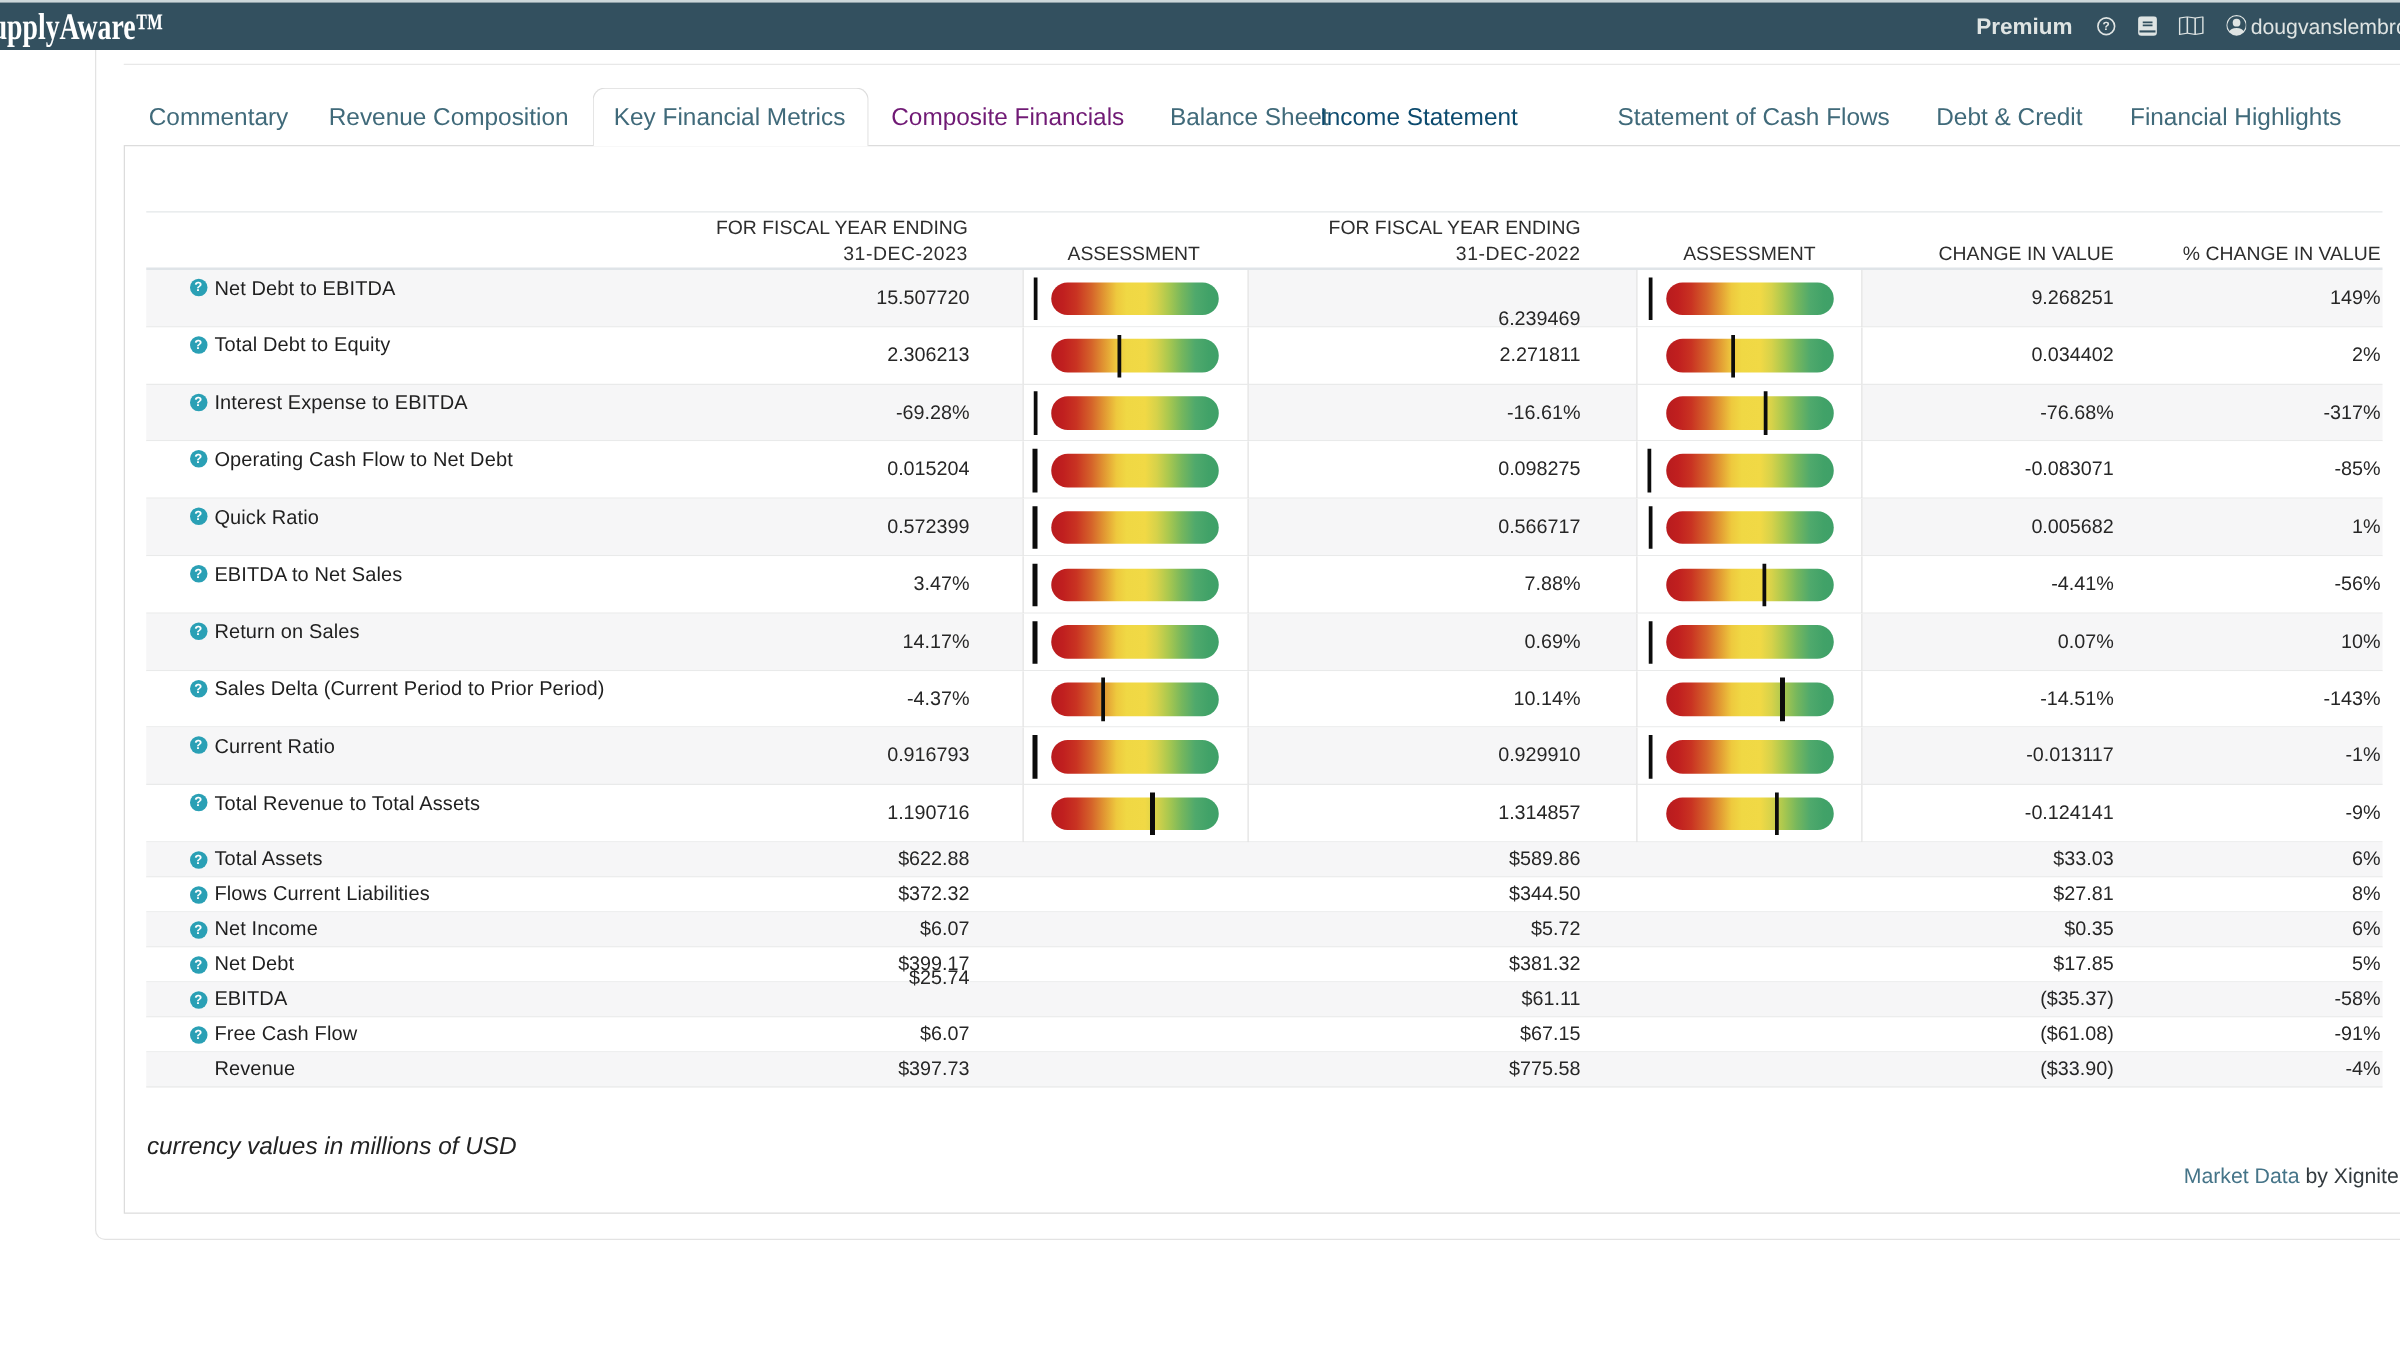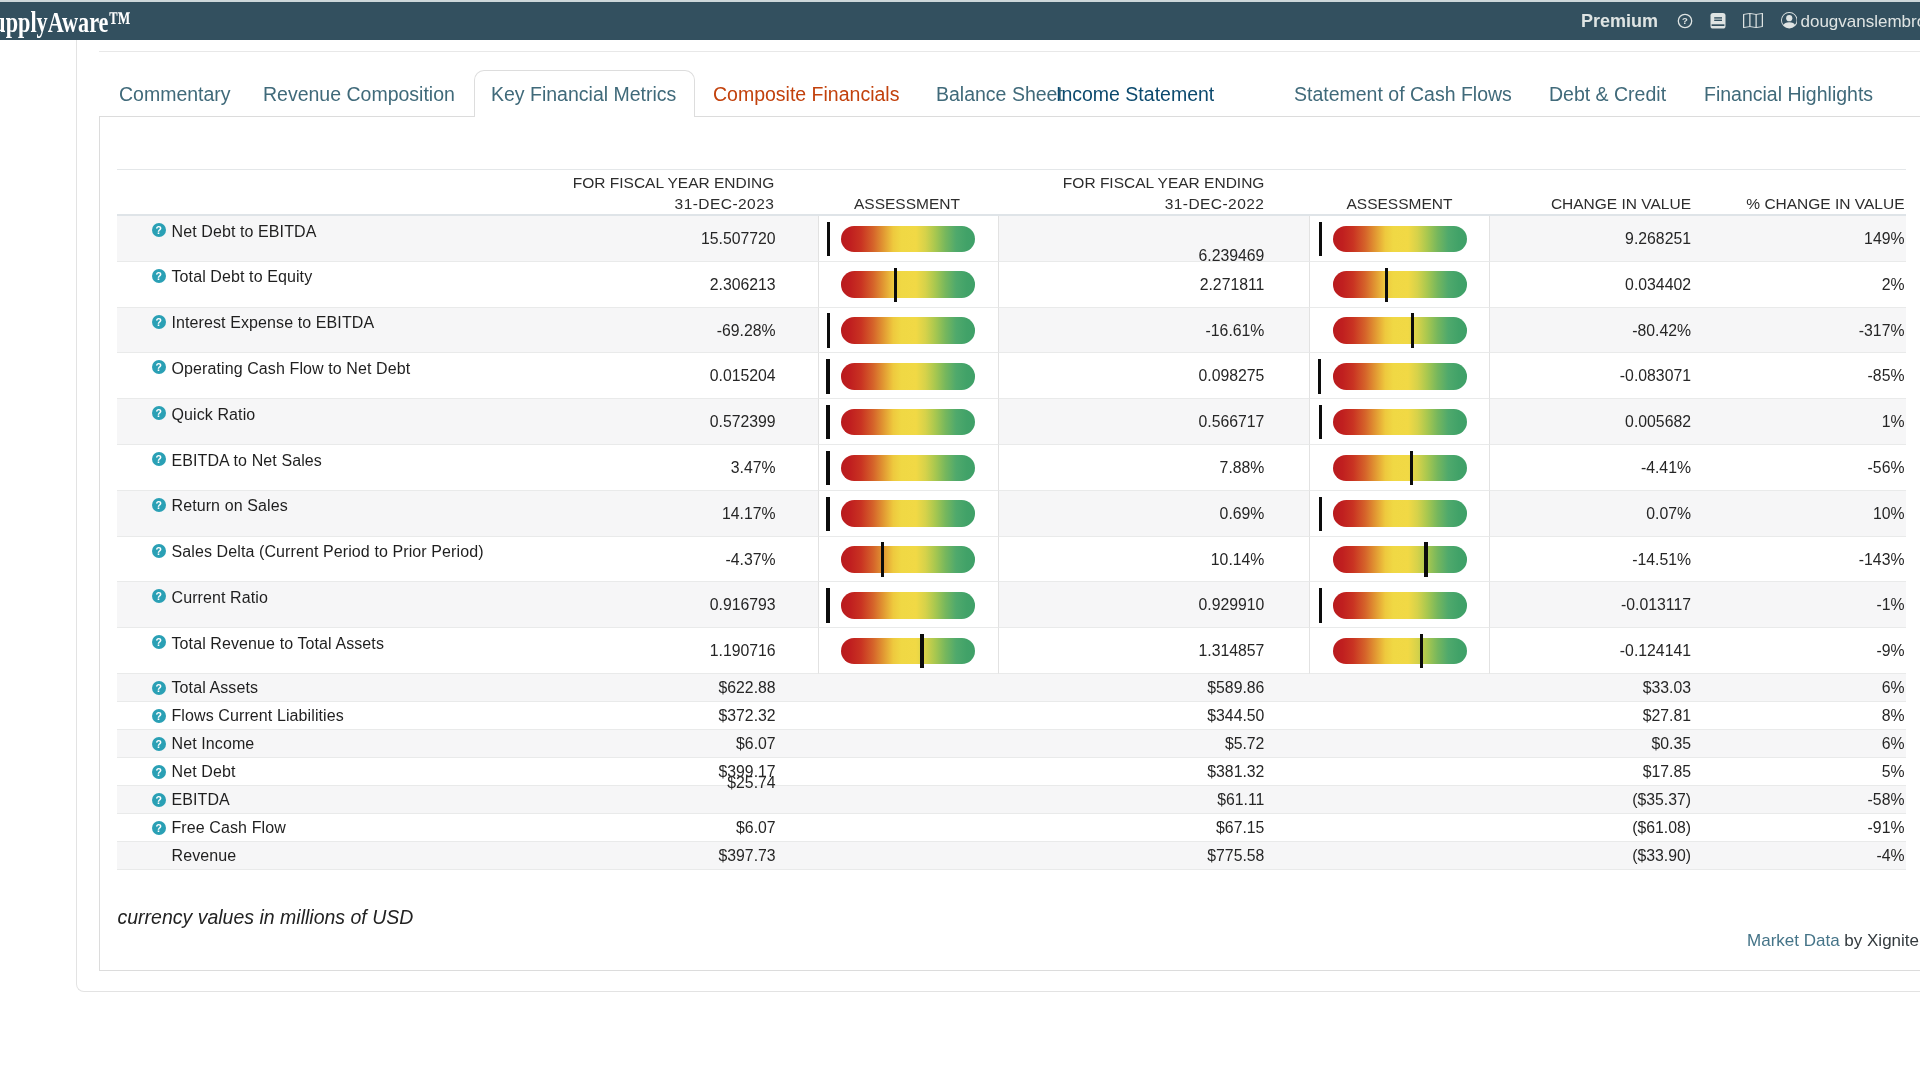--- a/index.html
+++ b/index.html
@@ -30,21 +30,21 @@
     <path fill="#dfe4e3" d="M11 6a3 3 0 1 1-6 0 3 3 0 0 1 6 0z"></path>
     <path fill="#dfe4e3" fill-rule="evenodd" d="M0 8a8 8 0 1 1 16 0A8 8 0 0 1 0 8zm8-7a7 7 0 0 0-5.468 11.37C3.242 11.226 4.805 10 8 10s4.757 1.225 5.468 2.37A7 7 0 0 0 8 1z"></path>
   </svg>
 <div class="abs" style="left:1800.5px;top:11.5px;font-size:17px;color:#dfe4e3;white-space:nowrap">dougvanslembrouck</div>
 <div class="abs" style="left:76px;top:40px;width:1861px;height:952px;border-left:1px solid #e3e3e3;border-bottom:1px solid #e3e3e3;border-bottom-left-radius:8px"></div>
 <div class="abs" style="left:98.5px;top:50.5px;width:1821.5px;height:1px;background:#e8e8e8"></div>
 <div class="abs" style="left:98.5px;top:115.5px;width:1825px;height:855px;border:1px solid #dcdcdc;background:#fff"></div>
 <div class="abs" style="left:119px;top:84px;font-size:19.5px;line-height:21px;color:#406a7a;white-space:nowrap">Commentary</div>
 <div class="abs" style="left:263px;top:84px;font-size:19.5px;line-height:21px;color:#406a7a;white-space:nowrap">Revenue Composition</div>
 <div class="abs" style="left:491px;top:84px;font-size:19.5px;line-height:21px;color:#406a7a;white-space:nowrap">Key Financial Metrics</div>
-<div class="abs" style="left:713px;top:84px;font-size:19.5px;line-height:21px;color:#c2410c;white-space:nowrap">Composite Financials</div>
+<div class="abs" style="left:713px;top:84px;font-size:19.5px;line-height:21px;color:#701a75;white-space:nowrap">Composite Financials</div>
 <div class="abs" style="left:936px;top:84px;font-size:19.5px;line-height:21px;color:#406a7a;white-space:nowrap">Balance Sheet</div>
 <div class="abs" style="left:1056px;top:84px;font-size:19.5px;line-height:21px;color:#0c4a6e;white-space:nowrap">Income Statement</div>
 <div class="abs" style="left:1294px;top:84px;font-size:19.5px;line-height:21px;color:#406a7a;white-space:nowrap">Statement of Cash Flows</div>
 <div class="abs" style="left:1549px;top:84px;font-size:19.5px;line-height:21px;color:#406a7a;white-space:nowrap">Debt &amp; Credit</div>
 <div class="abs" style="left:1704px;top:84px;font-size:19.5px;line-height:21px;color:#406a7a;white-space:nowrap">Financial Highlights</div>
 <div class="abs" style="left:473.5px;top:69.5px;width:221px;height:47px;background:#fff;border:1px solid #ddd;border-bottom:none;border-radius:10px 10px 0 0;z-index:3"></div>
 <div class="abs" style="left:491px;top:84px;font-size:19.5px;line-height:21px;color:#406a7a;z-index:4;white-space:nowrap">Key Financial Metrics</div>
 <div class="abs" style="left:117px;top:168.5px;width:1789px;height:1px;background:#e4e7e9"></div>
 <div class="abs hdr" style="right:1145.7px;top:173.5px">FOR FISCAL YEAR ENDING</div>
 <div class="abs hdr" style="right:1145.7px;top:194.8px;letter-spacing:.45px">31-DEC-2023</div>
@@ -79,21 +79,21 @@
 <div class="abs" style="left:841px;top:271.4px;width:134px;height:26.5px;border-radius:13.25px;background:linear-gradient(90deg,#b81b1e 0%,#c01f1f 7%,#c93322 15%,#d5632a 24%,#e29a33 32%,#eec93e 39%,#f0d844 45%,#f1d945 56%,#d6d24a 63%,#aac84f 70%,#76b75d 78%,#4fa96c 86%,#41a268 94%,#3fa068 100%)"></div>
 <div class="abs" style="left:893.7px;top:267.5px;width:3.2px;height:34.5px;background:#0c0c0c"></div>
 <div class="abs" style="left:1309px;top:261.8px;width:181px;height:45.8px;background:#fff;border-left:1px solid #e2e2e2;border-right:1px solid #e2e2e2;border-bottom:1px solid #e9eaea"></div>
 <div class="abs" style="left:1332.8px;top:271.4px;width:134px;height:26.5px;border-radius:13.25px;background:linear-gradient(90deg,#b81b1e 0%,#c01f1f 7%,#c93322 15%,#d5632a 24%,#e29a33 32%,#eec93e 39%,#f0d844 45%,#f1d945 56%,#d6d24a 63%,#aac84f 70%,#76b75d 78%,#4fa96c 86%,#41a268 94%,#3fa068 100%)"></div>
 <div class="abs" style="left:1384.7px;top:267.5px;width:3.2px;height:34.5px;background:#0c0c0c"></div>
 <div class="abs" style="left:117px;top:307.6px;width:1789px;height:45.8px;background:#f6f6f7;border-bottom:1px solid #e9eaea"></div>
 <div class="qi" style="left:151.7px;top:314.6px">?</div>
 <div class="abs lbl" style="left:171.5px;top:314.1px">Interest Expense to EBITDA</div>
 <div class="abs num" style="right:1144.4px;top:321.5px">-69.28%</div>
 <div class="abs num" style="right:655.6px;top:321.5px">-16.61%</div>
-<div class="abs num" style="right:229.0px;top:321.5px">-80.42%</div>
+<div class="abs num" style="right:229.0px;top:321.5px">-76.68%</div>
 <div class="abs num" style="right:15.5px;top:321.5px">-317%</div>
 <div class="abs" style="left:818px;top:307.6px;width:181px;height:45.8px;background:#fff;border-left:1px solid #e2e2e2;border-right:1px solid #e2e2e2;border-bottom:1px solid #e9eaea"></div>
 <div class="abs" style="left:841px;top:317.2px;width:134px;height:26.5px;border-radius:13.25px;background:linear-gradient(90deg,#b81b1e 0%,#c01f1f 7%,#c93322 15%,#d5632a 24%,#e29a33 32%,#eec93e 39%,#f0d844 45%,#f1d945 56%,#d6d24a 63%,#aac84f 70%,#76b75d 78%,#4fa96c 86%,#41a268 94%,#3fa068 100%)"></div>
 <div class="abs" style="left:826.7px;top:313.3px;width:3.2px;height:34.5px;background:#0c0c0c"></div>
 <div class="abs" style="left:1309px;top:307.6px;width:181px;height:45.8px;background:#fff;border-left:1px solid #e2e2e2;border-right:1px solid #e2e2e2;border-bottom:1px solid #e9eaea"></div>
 <div class="abs" style="left:1332.8px;top:317.2px;width:134px;height:26.5px;border-radius:13.25px;background:linear-gradient(90deg,#b81b1e 0%,#c01f1f 7%,#c93322 15%,#d5632a 24%,#e29a33 32%,#eec93e 39%,#f0d844 45%,#f1d945 56%,#d6d24a 63%,#aac84f 70%,#76b75d 78%,#4fa96c 86%,#41a268 94%,#3fa068 100%)"></div>
 <div class="abs" style="left:1410.9px;top:313.3px;width:3.2px;height:34.5px;background:#0c0c0c"></div>
 <div class="abs" style="left:117px;top:353.4px;width:1789px;height:45.8px;background:#fff;border-bottom:1px solid #e9eaea"></div>
 <div class="qi" style="left:151.7px;top:360.4px">?</div>
 <div class="abs lbl" style="left:171.5px;top:359.9px">Operating Cash Flow to Net Debt</div>

